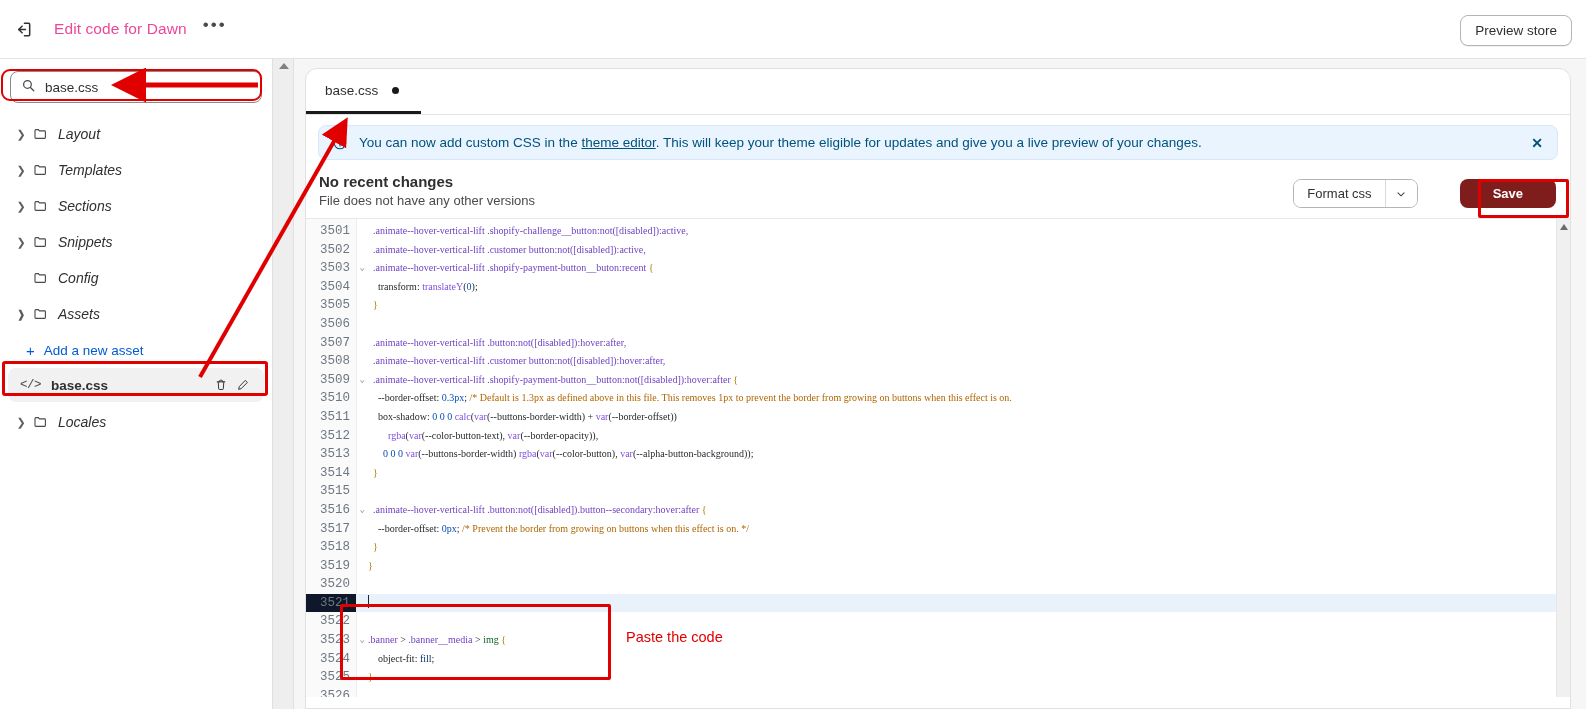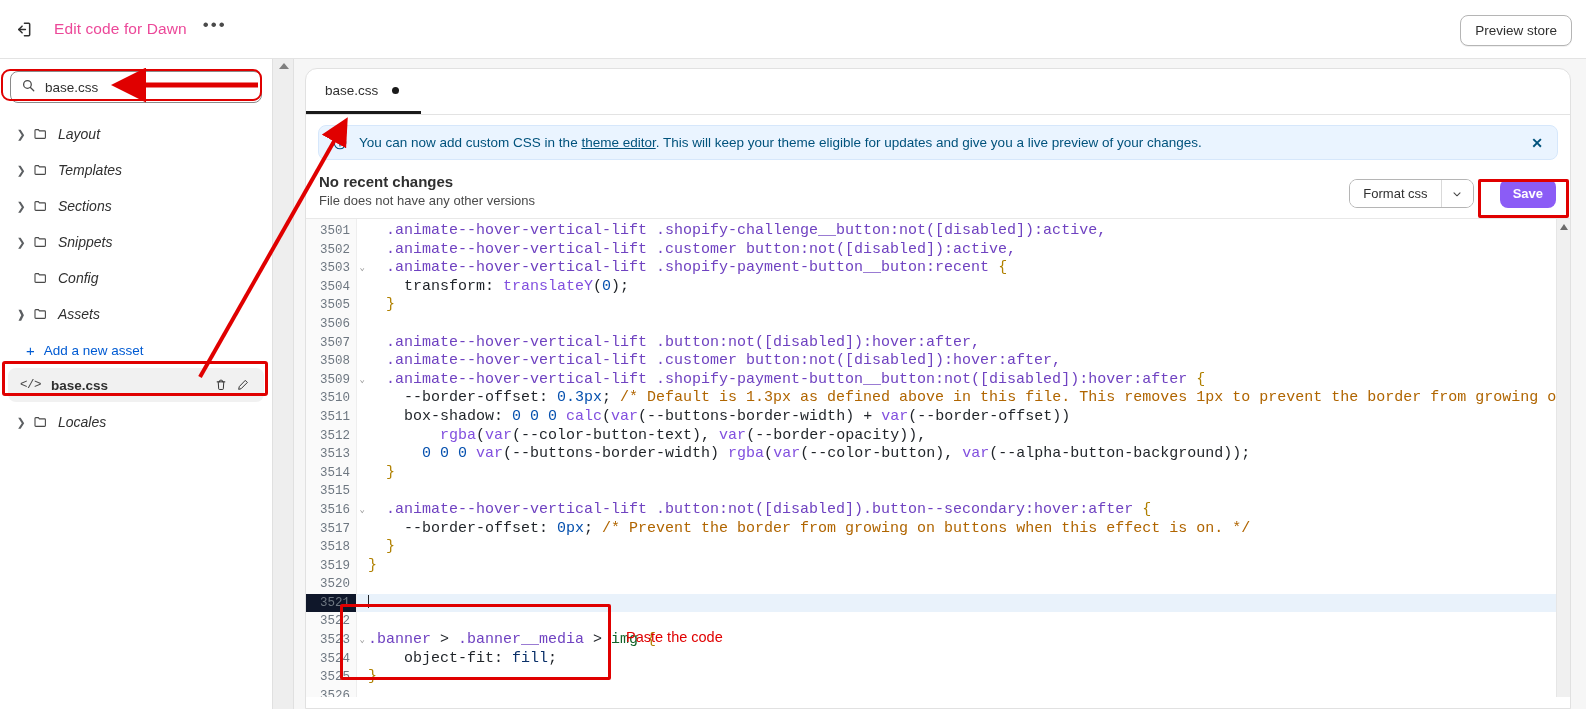--- a/index.html
+++ b/index.html
@@ -109,44 +109,44 @@
   .banner .txt a { color: #00527c; text-decoration: underline; }
   .banner .x {
     position: absolute; right: 10px; top: 50%; transform: translateY(-50%);
     font-size: 14px; color: #00527c; cursor: pointer; font-weight: bold; padding: 2px 4px;
   }
 
   
   .changes { display: flex; align-items: flex-start; padding: 13px 14px 10px 13px; border-bottom: 1px solid #e8e8e8; }
   .changes .left h3 { font-size: 15px; font-weight: bold; color: #303030; }
   .changes .left p { font-size: 13px; color: #4a4a4a; margin-top: 3px; }
-  .changes .right { margin-left: auto; display: flex; align-items: center; gap: 0; padding-top: 6px; }
+  .changes .right { margin-left: auto; display: flex; align-items: center; gap: 16px; padding-top: 6px; }
   .fmt-group { display: flex; align-items: stretch; border: 1px solid #b5b5b5; border-radius: 8px; overflow: hidden; background: #fff; }
   .fmt-btn { padding: 6px 13px; font-size: 13px; color: #303030; cursor: pointer; background:#fff; border:0; font-family:"Liberation Sans", sans-serif; }
   .fmt-caret { width: 32px; display:flex; align-items:center; justify-content:center; border-left: 1px solid #d9d9d9; cursor: pointer; background:#fff; }
   .save-wrap { margin-left: 26px; position: relative; }
   .save-btn {
-    background: #8b5cf6; color: #fff; border: 0; border-radius: 8px;
-    padding: 7px 13px; font-size: 13px; font-weight: bold; cursor: pointer;
+    background: #7f1d1d; color: #fff; border: 0; border-radius: 8px;
+    padding: 7px 33px; font-size: 13px; font-weight: bold; cursor: pointer;
     font-family: "Liberation Sans", sans-serif;
   }
 
   
   .editor { position: relative; height: 478px; display: flex; background: #fff; overflow: hidden; }
   .gutter { width: 51px; flex: 0 0 51px; background: #fafafa; border-right: 1px solid #eeeeee; padding-top: 3px; }
   .gutter .ln {
     height: 18.6px; line-height: 18.6px; font-family: "Liberation Mono", monospace;
     font-size: 12.5px; color: #6e7781; text-align: right; padding-right: 6px; position: relative;
   }
   .gutter .ln.active { background: #0f172a; }
   .gutter .ln .fold { position: absolute; right: -9px; top: 0; font-size: 9px; color: #8a8a8a; }
   .code { flex: 1; padding-top: 3px; position: relative; overflow: hidden; }
   .code .cl {
     height: 18.6px; line-height: 18.6px; white-space: pre;
-    font-family: Liberation Mono, monospace; font-size: 15px; color: #1f2328;
+    font-family: Liberation Serif, serif; font-size: 10px; color: #1f2328;
     padding-left: 11px;
   }
   .code .cl.active { background: #e9f2fb; }
   .sel { color: #6f42c1; }
   .prop { color: #1f2328; }
   .num { color: #0550ae; }
   .fn  { color: #8250df; }
   .cmt { color: #b06500; }
   .brc { color: #b08000; }
   .tag { color: #116329; }

